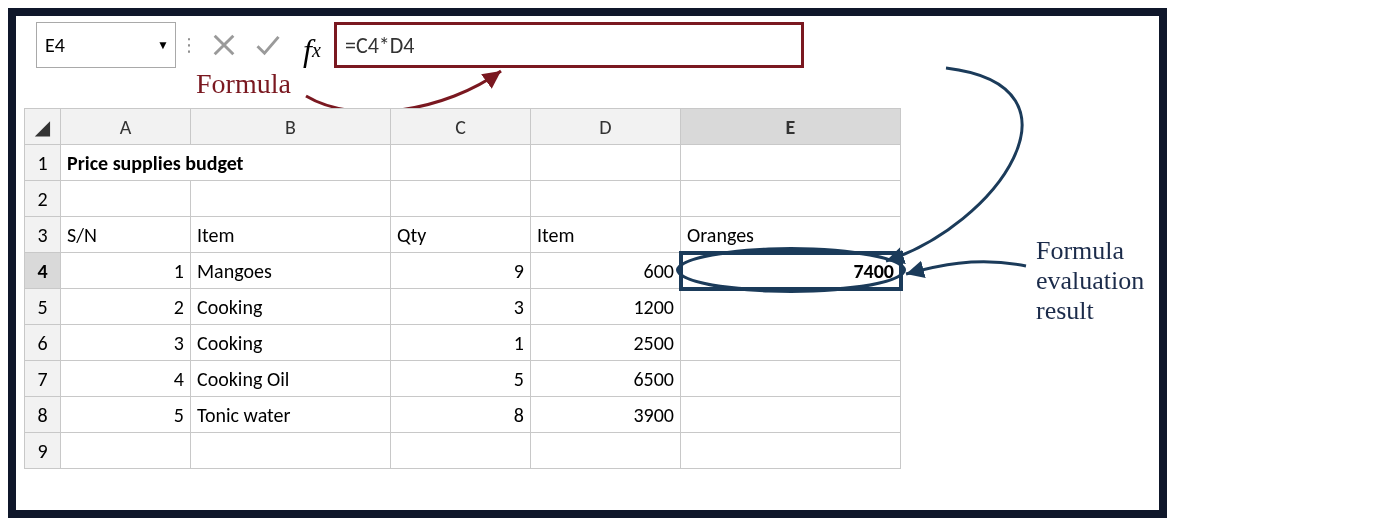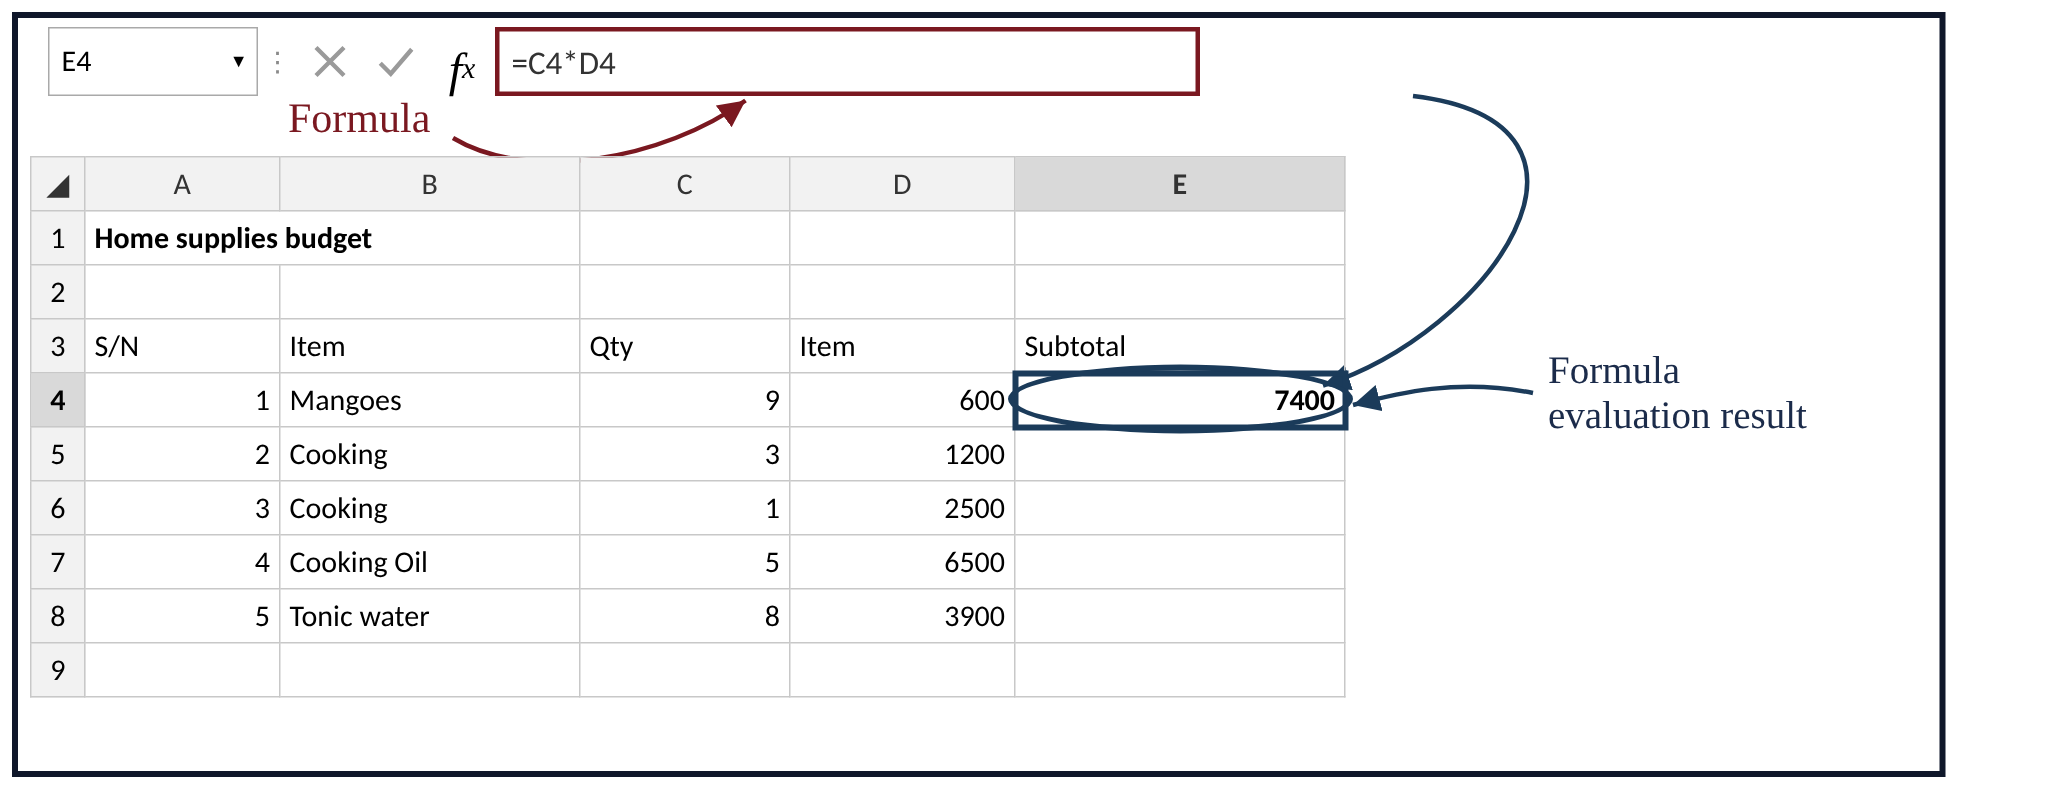--- a/index.html
+++ b/index.html
@@ -5,22 +5,22 @@
   * { box-sizing: border-box; }
   body {
     margin: 0;
     padding: 8px;
     background: #fff;
     font-family: Calibri, Arial, sans-serif;
     font-size: 18px;
     overflow: hidden;
   }
   .frame {
-    border: 4px solid #0f172a;
-    width: 1289px;
+    border: 8px solid #0f172a;
+    width: 1159px;
     height: 510px;
     position: relative;
     background: #fff;
     overflow: hidden;
   }
 
   
   .formula-bar {
     display: flex;
     align-items: stretch;
@@ -227,42 +227,42 @@
         <th class="corner">◢</th>
         <th class="colhdr">A</th>
         <th class="colhdr">B</th>
         <th class="colhdr">C</th>
         <th class="colhdr">D</th>
         <th class="colhdr sel">E</th>
       </tr>
 
       <tr>
         <td class="rowhdr">1</td>
-        <td class="title" colspan="2">Home supplies budget</td>
+        <td class="title" colspan="2">Price supplies budget</td>
         <td></td>
         <td></td>
         <td></td>
       </tr>
 
       <tr>
         <td class="rowhdr">2</td>
         <td></td>
             <td></td>
             <td></td>
             <td></td>
             <td></td>
       </tr>
 
       <tr>
         <td class="rowhdr">3</td>
         <td class="txt">S/N</td>
         <td class="txt">Item</td>
         <td class="txt">Qty</td>
         <td class="txt">Item</td>
-        <td class="txt">Subtotal</td>
+        <td class="txt">Oranges</td>
       </tr>
 
       <tr>
         <td class="rowhdr sel">4</td>
         <td class="num">1</td>
         <td class="txt">Mangoes</td>
         <td class="num">9</td>
         <td class="num">600</td>
         <td class="selcell">
           <span>7400</span>

